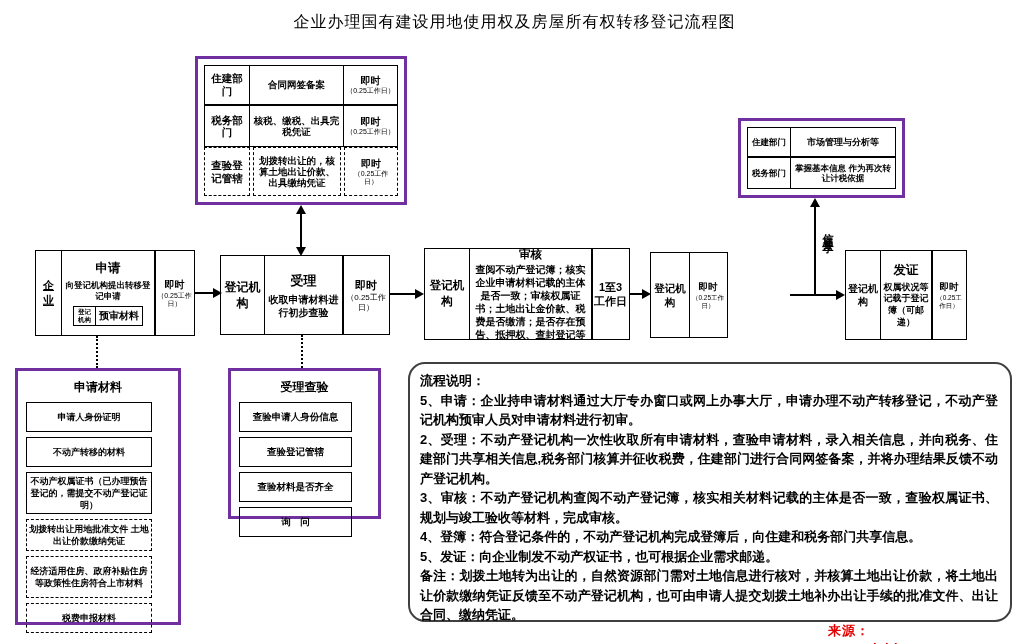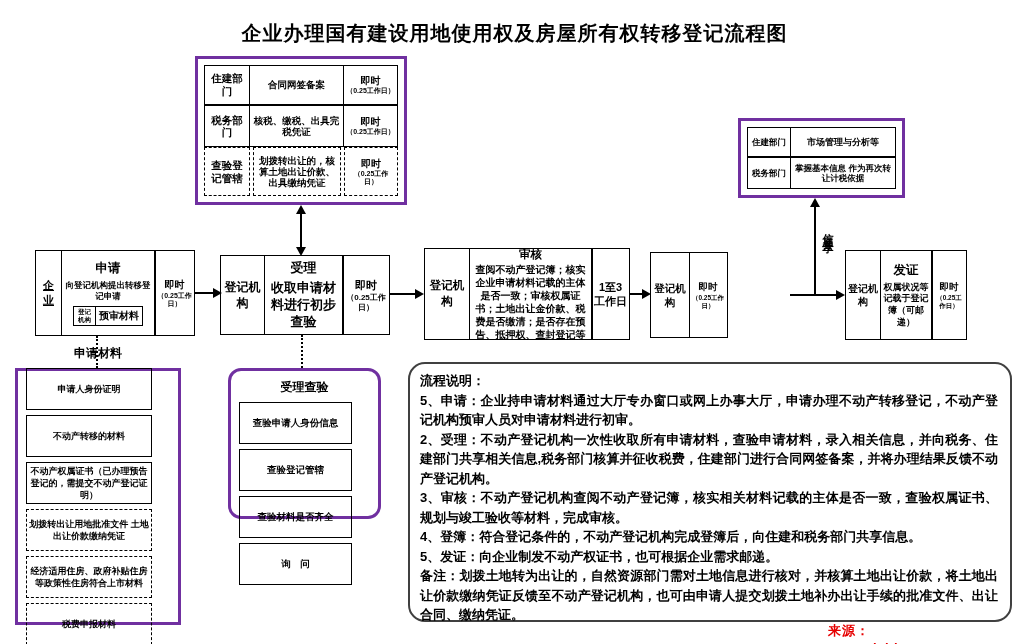--- a/index.html
+++ b/index.html
@@ -4,36 +4,36 @@
 <style>
   * { box-sizing: border-box; margin: 0; padding: 0; }
   html,body { background:#fff; }
   .canvas {
     position: relative; width: 1029px; height: 644px;
     background:#fff; font-family:"Liberation Sans","DejaVu Sans",sans-serif;
     color:#000; overflow:hidden;
   }
   .title {
     position:absolute; top:12px; left:0; width:100%;
-    text-align:center; font-size:20px; font-weight:bold; letter-spacing:1px;margin-top:8px;
+    text-align:center; font-size:16px; font-weight:normal; letter-spacing:1px;
   }
   
   .ppanel { position:absolute; border:3px solid #7030A0; background:#fff; padding:6px; display:flex; flex-direction:column; }
   
   .prow { display:flex; align-items:stretch; }
   .pcell { display:flex; align-items:center; justify-content:center; text-align:center; font-weight:bold; line-height:1.2; padding:2px; }
   .prow.solid .pcell { border:1.5px solid #000; }
   .prow.solid .pcell + .pcell { border-left:none; }
   .prow.dashed { gap:3px; }
   .prow.dashed .pcell { border:1.5px dashed #000; }
   .dept { width:46px; font-size:10.5px; flex-direction:column; }
   .paction { flex:1; font-size:9.5px; }
   .ptime { width:54px; flex-direction:column; }
   .t1 { font-size:10px; font-weight:bold; }
-  .t2 { font-size:7px; font-weight:bold; line-height:1.15; }
+  .t2 { font-size:7px; font-weight:normal; line-height:1.15; }
   
   .stage { position:absolute; display:flex; align-items:stretch; background:#fff; }
   .scell { border:1.5px solid #000; display:flex; flex-direction:column; align-items:center; justify-content:center; text-align:center; font-weight:bold; padding:2px; }
   .scell + .scell { border-left:none; border-left:1.5px solid #000; margin-left:-1.5px; }
   .actor { font-size:11px; line-height:1.35; }
   .sbody { flex:1; }
   .stitle { font-size:12.5px; font-weight:bold; margin-bottom:3px; }
   .sdesc { font-size:9px; font-weight:bold; line-height:1.3; }
   .stime { flex-direction:column; }
   
@@ -51,21 +51,21 @@
   .arrow-vd::after { content:""; position:absolute; bottom:-7px; left:-4px; width:0; height:0;
       border-top:9px solid #000; border-left:5px solid transparent; border-right:5px solid transparent; }
   .arrow-vu { position:absolute; background:#000; width:2px; }
   .arrow-vu::before { content:""; position:absolute; top:-7px; left:-4px; width:0; height:0;
       border-bottom:9px solid #000; border-left:5px solid transparent; border-right:5px solid transparent; }
   .dotted-v { position:absolute; width:0; border-left:2px dotted #000; }
   .vlabel { position:absolute; writing-mode:vertical-rl; font-size:11px; font-weight:bold; letter-spacing:3px; }
   
   .listtitle { text-align:center; font-size:12px; font-weight:bold; margin:2px 0 6px 0; }
   .litem { border:1.3px solid #000; display:flex; align-items:center; justify-content:center; text-align:center;
-      font-size:9px; font-weight:bold; line-height:1.35; padding:20px 2px; margin:0 20px 5px 2px; }
+      font-size:9px; font-weight:bold; line-height:1.35; padding:14px 2px; margin:0 20px 5px 2px; }
   .litem.dashed { border-style:dashed; }
   
   .notes { position:absolute; border:2px solid #404040; border-radius:17px; background:#fff;
       padding:7px 12px 6px 10px; font-size:13px; font-weight:bold; line-height:1.5; text-align:justify; }
   .notes p { margin:0; }
   .notes .nlabel { font-weight:bold; }
   .watermark { position:absolute; font-size:13px; font-weight:bold; color:#E60000; letter-spacing:1px; }
 </style>
 </head>
 <body>
@@ -125,21 +125,21 @@
     <div class="scell stime" style="width:41px;">
       <span class="t1">即时</span>
       <span class="t2">（0.25工作日）</span>
     </div>
   </div>
 
   <div class="stage" style="left:220px; top:255px; width:170px; height:80px;">
     <div class="scell actor" style="width:45px; font-size:12px;">登记机构</div>
     <div class="scell sbody">
       <div class="stitle" style="font-size:13px;">受理</div>
-      <div class="sdesc" style="font-size:13px;">收取申请材料进行初步查验</div>
+      <div class="sdesc" style="font-size:10px;">收取申请材料进行初步查验</div>
     </div>
     <div class="scell stime" style="width:48px;">
       <span class="t1" style="font-size:11px;">即时</span>
       <span class="t2" style="font-size:8px;">（0.25工作日）</span>
     </div>
   </div>
 
   <div class="stage" style="left:424px; top:248px; width:206px; height:92px;">
     <div class="scell actor" style="width:46px; font-size:11.5px;">登记机构</div>
     <div class="scell sbody">
@@ -177,31 +177,31 @@
   <div class="arrow-h" style="left:790px; top:294px; width:48px;"></div>
 
   <div class="arrow-vd" style="left:300px; top:212px; height:37px;"></div>
 
   <div class="arrow-vu" style="left:814px; top:205px; height:89px;"></div>
   <div class="vlabel" style="left:820px; top:224px;">信息共享</div>
 
   <div class="dotted-v" style="left:96px; top:336px; height:32px;"></div>
   <div class="dotted-v" style="left:301px; top:335px; height:33px;"></div>
 
-  <div class="ppanel" style="left:15px; top:368px; width:166px; height:257px;justify-content:center;">
+  <div class="ppanel" style="left:15px; top:368px; width:166px; height:257px;">
     <div class="listtitle">申请材料</div>
     <div class="litem" style="height:24px;">申请人身份证明</div>
     <div class="litem" style="height:24px;">不动产转移的材料</div>
     <div class="litem" style="height:42px;">不动产权属证书（已办理预告登记的，需提交不动产登记证明）</div>
     <div class="litem dashed" style="height:32px;">划拨转出让用地批准文件 土地出让价款缴纳凭证</div>
     <div class="litem dashed" style="height:42px;">经济适用住房、政府补贴住房等政策性住房符合上市材料</div>
     <div class="litem dashed" style="height:24px;">税费申报材料</div>
   </div>
 
-  <div class="ppanel" style="left:228px; top:368px; width:153px; height:151px;border-radius:13px;">
+  <div class="ppanel" style="left:228px; top:368px; width:153px; height:151px;">
     <div class="listtitle">受理查验</div>
     <div class="litem" style="height:23px; font-size:9.5px;">查验申请人身份信息</div>
     <div class="litem" style="height:23px; font-size:9.5px;">查验登记管辖</div>
     <div class="litem" style="height:23px; font-size:9.5px;">查验材料是否齐全</div>
     <div class="litem" style="height:23px; font-size:9.5px; margin-bottom:0;">询　问</div>
   </div>
 
   <div class="notes" style="left:408px; top:362px; width:604px; height:260px;">
     <p>流程说明：</p>
     <p><span class="nlabel">5、申请：</span><span>企业持申请材料通过大厅专办窗口或网上办事大厅，申请办理不动产转移登记，不动产登记机构预审人员对申请材料进行初审。</span></p>

